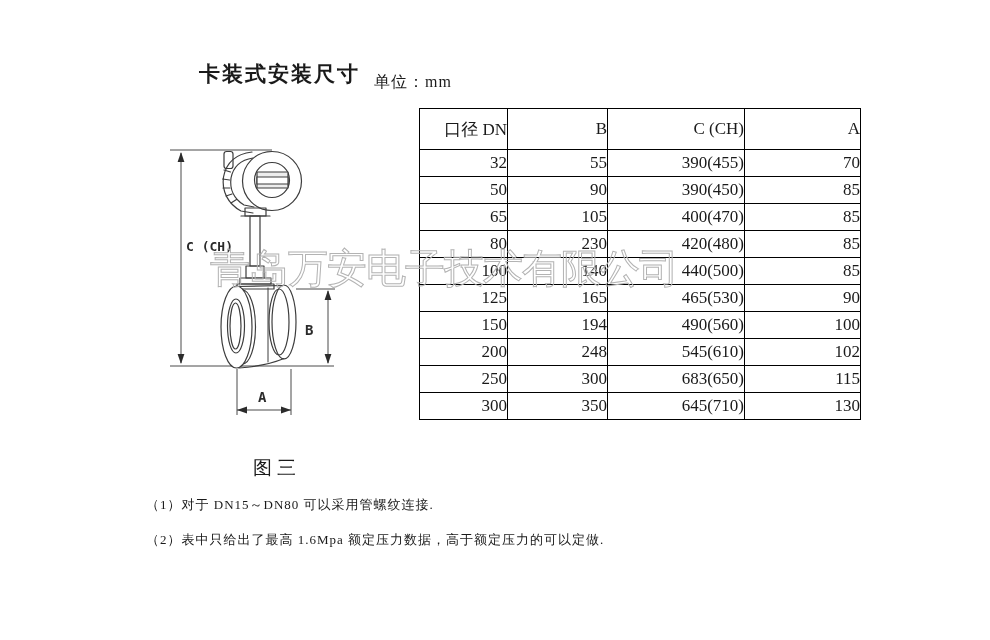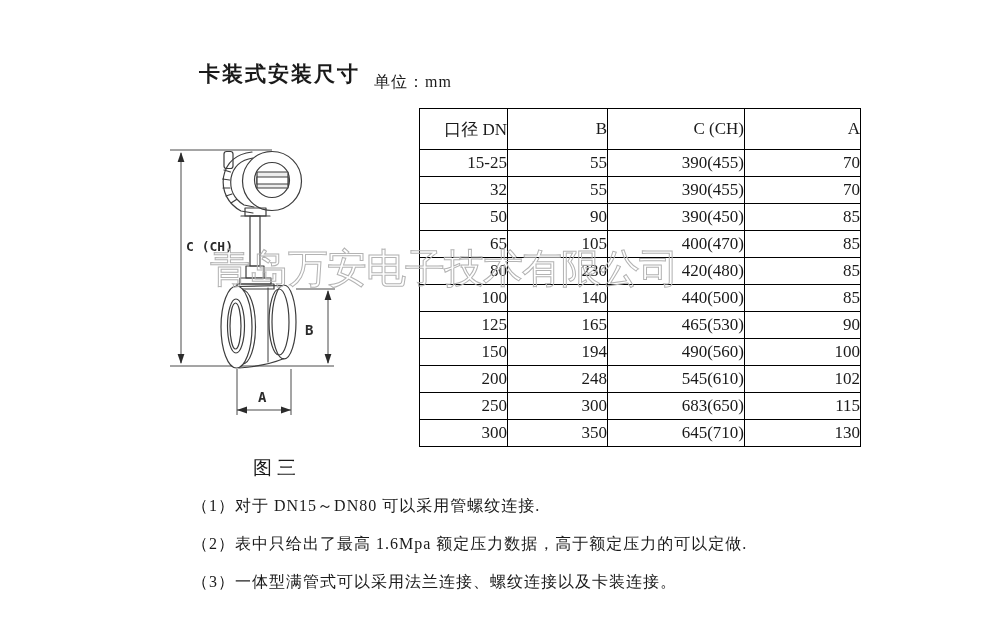--- a/index.html
+++ b/index.html
@@ -15,21 +15,21 @@
     position:absolute;left:419px;top:108px;border-collapse:collapse;
     table-layout:fixed;font-size:17px;background:#fff0;
   }
   table.dim th,table.dim td{
     border:1px solid #000;text-align:right;vertical-align:middle;
     padding:0;font-weight:normal;white-space:nowrap;
   }
   table.dim thead th{height:40px;}
   table.dim tbody td{height:26px;}
   .fig-caption{left:253px;top:455px;font-size:19px;letter-spacing:5px;}
-  .notes{left:146px;top:496px;font-size:16px;margin-left:46px;}
+  .notes{left:146px;top:496px;font-size:13px;}
   .note-line{margin-bottom:17px;letter-spacing:1px;}
   .watermark{left:205px;top:237px;pointer-events:none;}
   svg text.dimlab{
     font-family:"DejaVu Sans Mono","Liberation Mono",monospace;
     font-weight:bold;fill:#2b2b2b;
   }
 </style>
 </head>
 <body>
 
@@ -107,26 +107,20 @@
   <thead>
     <tr>
       <th>口径 DN</th>
       <th>B</th>
       <th>C (CH)</th>
       <th>A</th>
     </tr>
   </thead>
   <tbody>
       <tr>
-        <td>15-25</td>
-        <td>55</td>
-        <td>390(455)</td>
-        <td>70</td>
-      </tr>
-      <tr>
         <td>32</td>
         <td>55</td>
         <td>390(455)</td>
         <td>70</td>
       </tr>
       <tr>
         <td>50</td>
         <td>90</td>
         <td>390(450)</td>
         <td>85</td>
@@ -178,18 +172,17 @@
         <td>350</td>
         <td>645(710)</td>
         <td>130</td>
       </tr>
     </tbody>
 </table>
 
 <div class="abs notes">
     <div class="note-line">（1）对于 DN15～DN80 可以采用管螺纹连接.</div>
     <div class="note-line">（2）表中只给出了最高 1.6Mpa 额定压力数据，高于额定压力的可以定做.</div>
-    <div class="note-line">（3）一体型满管式可以采用法兰连接、螺纹连接以及卡装连接。</div>
   </div>
 
 <svg class="abs watermark" width="530" height="62" viewBox="0 0 530 62">
   <text x="5" y="45" font-size="40" letter-spacing="-1" fill="none" stroke="#b3b3b3" stroke-width="1" font-family="Liberation Serif, serif">青岛万安电子技术有限公司</text>
 </svg>
 
 </body></html>

